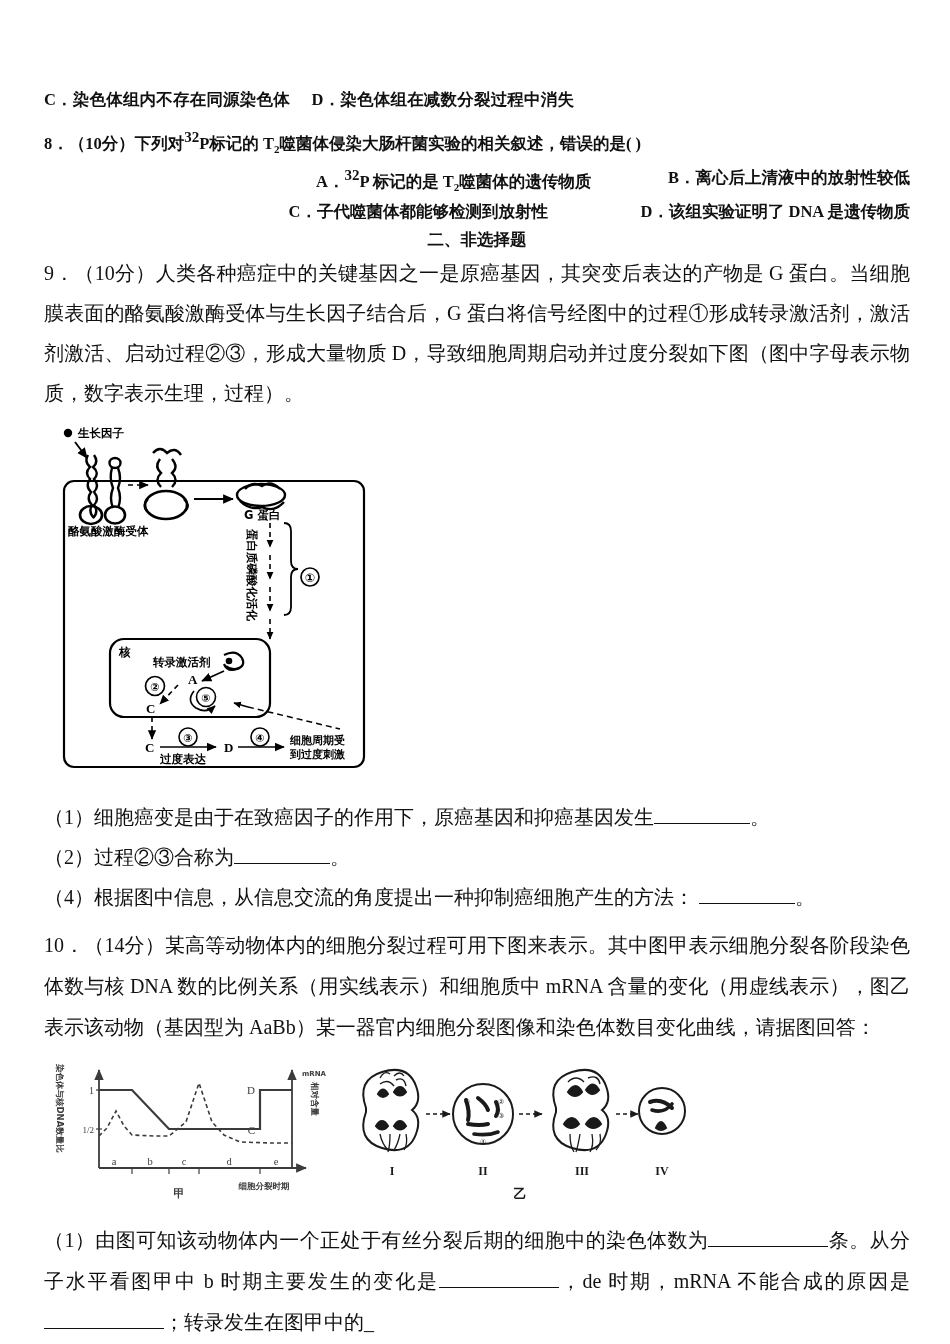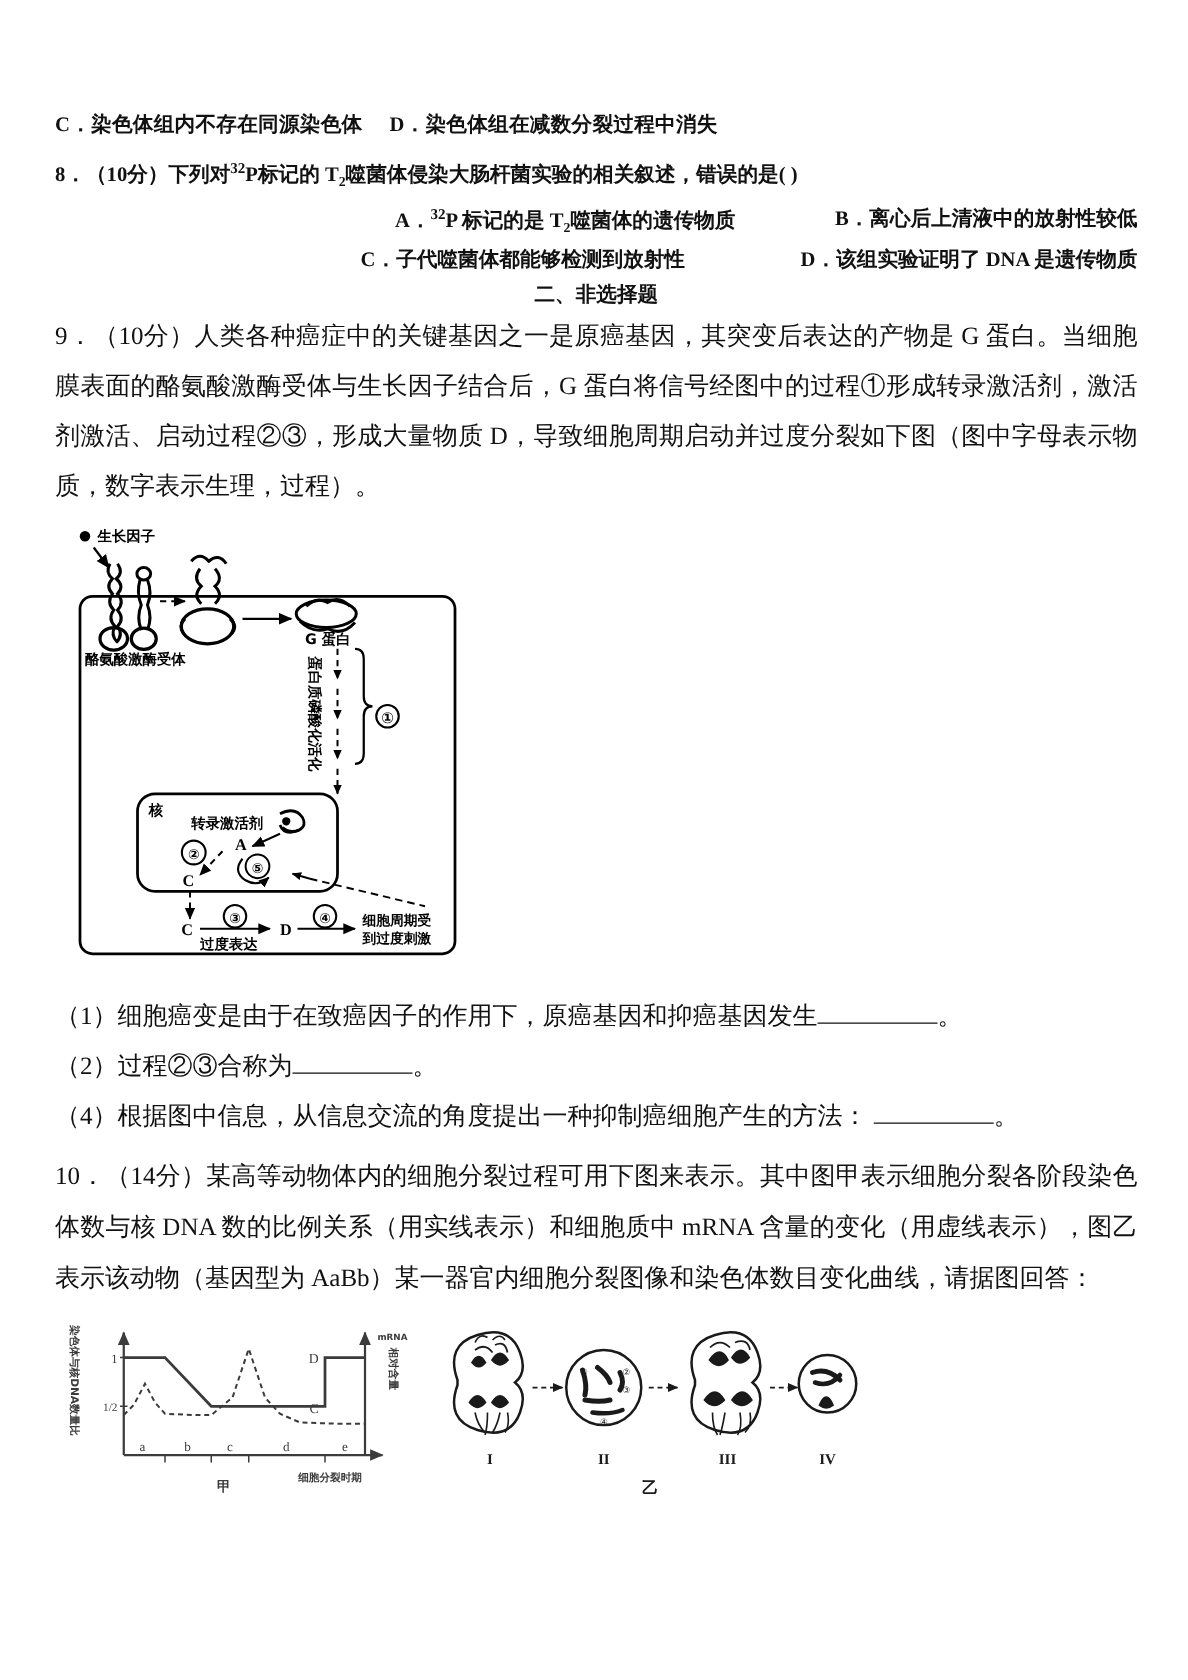--- a/index.html
+++ b/index.html
@@ -64,21 +64,21 @@
     text-align: justify;
     text-justify: inter-ideograph;
   }
   .para.wide { line-height: 2.05; }
   .sub {
     vertical-align: sub;
     font-size: 11px;
   }
   .sup {
     vertical-align: super;
-    font-size: 12px;
+    font-size: 15px;
   }
   .blank {
     display: inline-block;
     border-bottom: 1.4px solid #111;
     vertical-align: baseline;
   }
   .b-md { width: 96px; }
   .b-lg { width: 120px; }
 
   .spacer8 { height: 8px; }
@@ -391,15 +391,18 @@
             <path d="M302,54 q12,4 20,-6" stroke-width="3.6" stroke-linecap="round"></path>
             <path d="M306,72 q5,-12 10,0 q-5,4 -10,0 z" fill="#1a1a1a"></path>
           </g>
           <text x="312" y="119" text-anchor="middle" font-family="'Liberation Serif',serif" font-size="12" font-weight="bold" fill="#1a1a1a">IV</text>
 
           <text x="170" y="142" text-anchor="middle" font-family="'DejaVu Sans',sans-serif" font-size="13" font-weight="bold" fill="#1a1a1a">乙</text>
         </svg>
       </div>
     </div>
 
+    <div class="para wide qtail">
+      <span>（1）</span><span>由图可知该动物体内一个正处于有丝分裂后期的细胞中的染色体数为</span><span class="blank b-lg"></span><span>条。从分子水平看图甲中 b 时期主要发生的变化是</span><span class="blank b-lg"></span><span>，de 时期，mRNA 不能合成的原因是</span><span class="blank b-lg"></span><span>；转录发生在图甲中的</span><span>_</span>
+    </div>
 
   </div>
 </div>
 
 </body></html>

